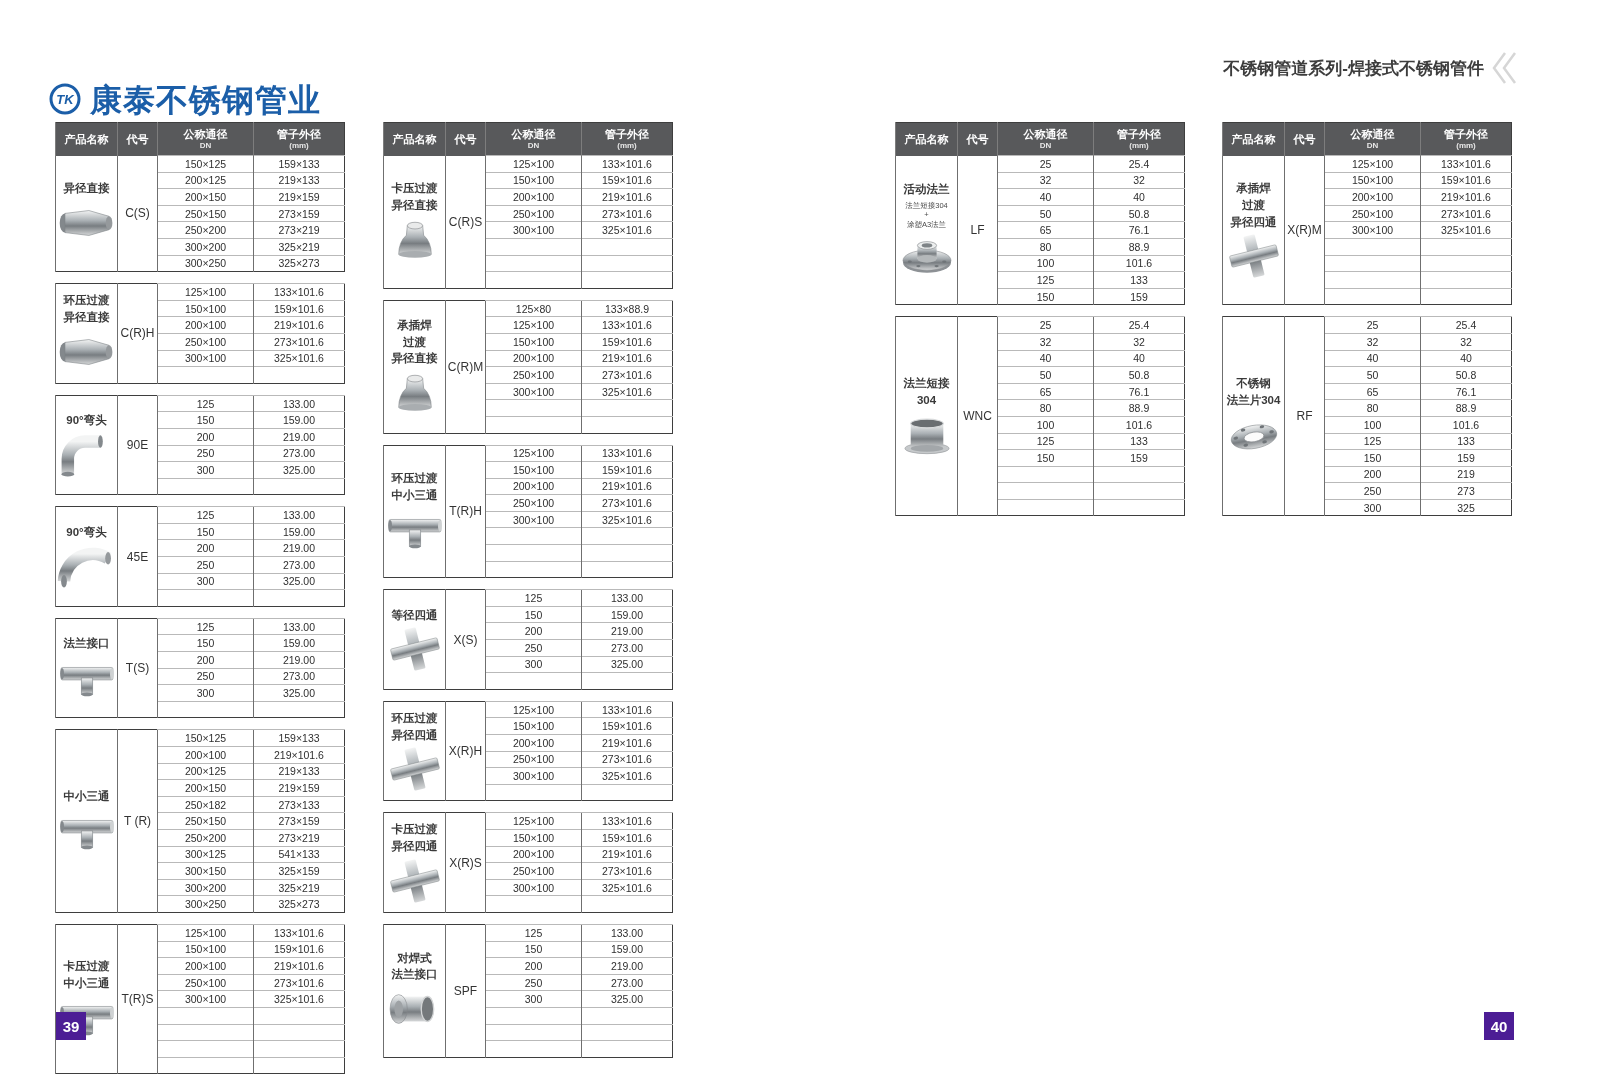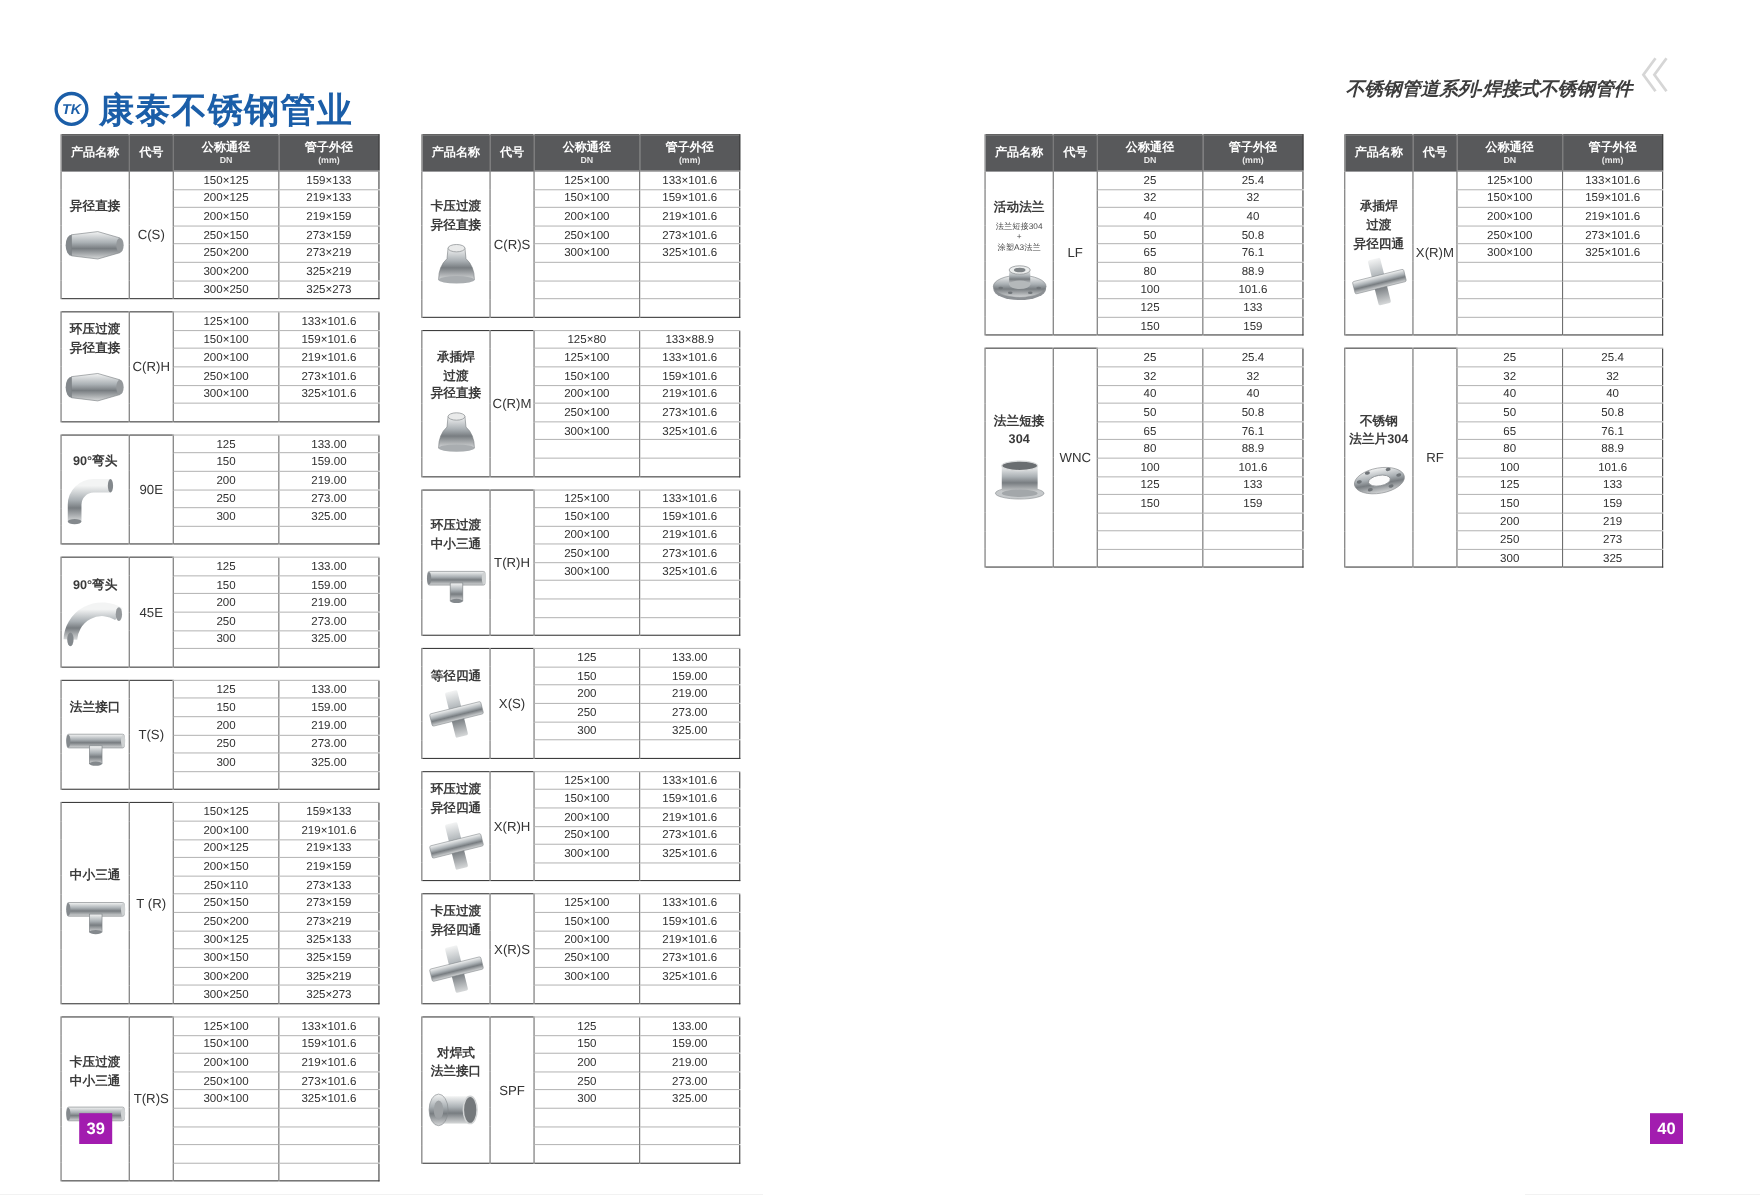--- a/index.html
+++ b/index.html
@@ -2,21 +2,21 @@
 <html><head>
 <meta charset="utf-8">
 <style>
   html,body{margin:0;padding:0;background:#e8e8e8;}
   .page{position:relative;width:1600px;height:1086px;background:#ffffff;
         font-family:"Liberation Sans",sans-serif;overflow:hidden;}
 
   
   .brand{position:absolute;left:48px;top:48px;display:flex;align-items:center;gap:8px;margin-top:31px;}
   .logo-text{color:#1b5ea8;font-size:32px;font-weight:bold;letter-spacing:1px;}
-  .series-title{position:absolute;top:69px;right:116px;font-size:17px;font-weight:bold;color:#3d3d3d;font-style:italic;}
+  .series-title{position:absolute;top:57px;right:116px;font-size:17px;font-weight:bold;color:#3d3d3d;}
   .series-chevron{position:absolute;top:50px;left:1490px;}
 
   .section-title{position:absolute;top:92px;display:flex;align-items:center;gap:6px;
                  font-size:15px;font-weight:bold;color:#0d0d0d;margin-top:36px;}
   .section-title.left{left:55px;}
   .section-title.right{left:895px;}
 
   
   .tcol{position:absolute;top:122px;width:290px;display:flex;flex-direction:column;gap:11px;}
   #col-left1{left:55px;} #col-left2{left:383px;}
@@ -30,22 +30,22 @@
   .ptable td{padding:0;height:15.6px;border-left:1px solid #6f6f6f;border-top:1px solid #b9b9b9;}
   .ptable td.cell-dn,.ptable td.cell-od{text-align:center;font-size:10.5px;color:#2f2f2f;}
   .ptable td.cell-code{text-align:center;font-size:12px;color:#333;border-top:none;}
   .ptable td.cell-product{border-top:none;padding:2px;}
   .pwrap{display:flex;flex-direction:column;align-items:center;gap:3px;}
   .pname{font-size:11.5px;font-weight:bold;color:#3a3a3a;text-align:center;line-height:1.45;}
   .psub{font-size:7.5px;color:#4a4a4a;text-align:center;line-height:1.3;}
   .photo{display:flex;justify-content:center;}
 
   
-  .pageno{position:absolute;width:30px;height:28px;background:#a21caf;color:#fff;
-          font-weight:bold;font-size:15px;display:flex;align-items:center;justify-content:center;margin-left:16px;}
+  .pageno{position:absolute;width:30px;height:28px;background:#4c1d95;color:#fff;
+          font-weight:bold;font-size:15px;display:flex;align-items:center;justify-content:center;}
   .pageno.left{left:56px;top:1012px;}
   .pageno.right{left:1484px;top:1012px;}
 </style>
 </head>
 <body>
 
 <div class="page">
 
   <div class="brand">
     <span>
@@ -427,34 +427,34 @@
           </tr>
           <tr>
             <td class="cell-dn">200×125</td>
             <td class="cell-od">219×133</td>
           </tr>
           <tr>
             <td class="cell-dn">200×150</td>
             <td class="cell-od">219×159</td>
           </tr>
           <tr>
-            <td class="cell-dn">250×110</td>
+            <td class="cell-dn">250×182</td>
             <td class="cell-od">273×133</td>
           </tr>
           <tr>
             <td class="cell-dn">250×150</td>
             <td class="cell-od">273×159</td>
           </tr>
           <tr>
             <td class="cell-dn">250×200</td>
             <td class="cell-od">273×219</td>
           </tr>
           <tr>
             <td class="cell-dn">300×125</td>
-            <td class="cell-od">325×133</td>
+            <td class="cell-od">541×133</td>
           </tr>
           <tr>
             <td class="cell-dn">300×150</td>
             <td class="cell-od">325×159</td>
           </tr>
           <tr>
             <td class="cell-dn">300×200</td>
             <td class="cell-od">325×219</td>
           </tr>
           <tr>

